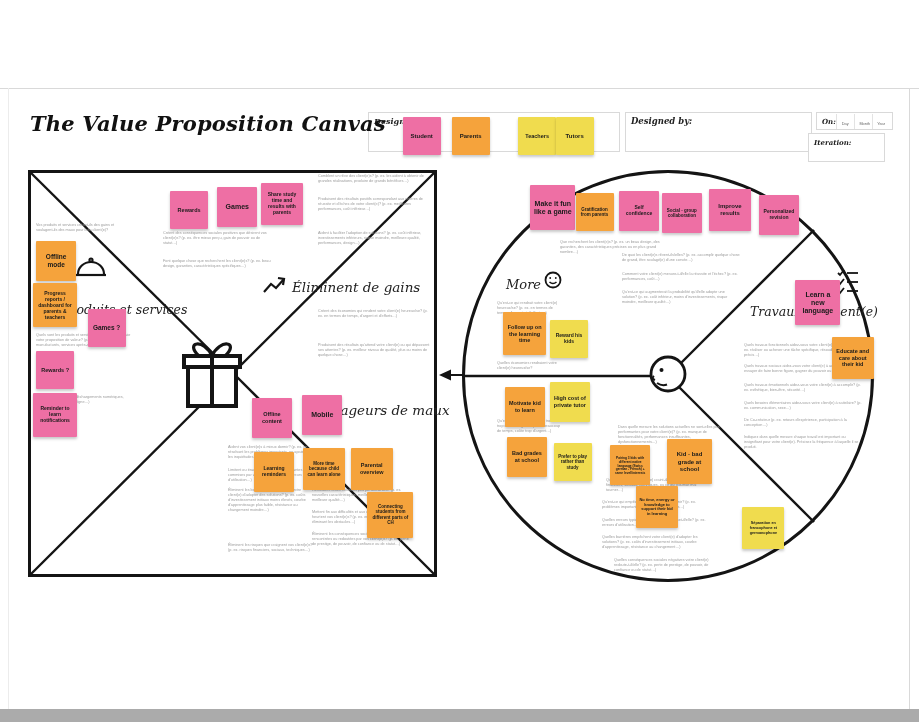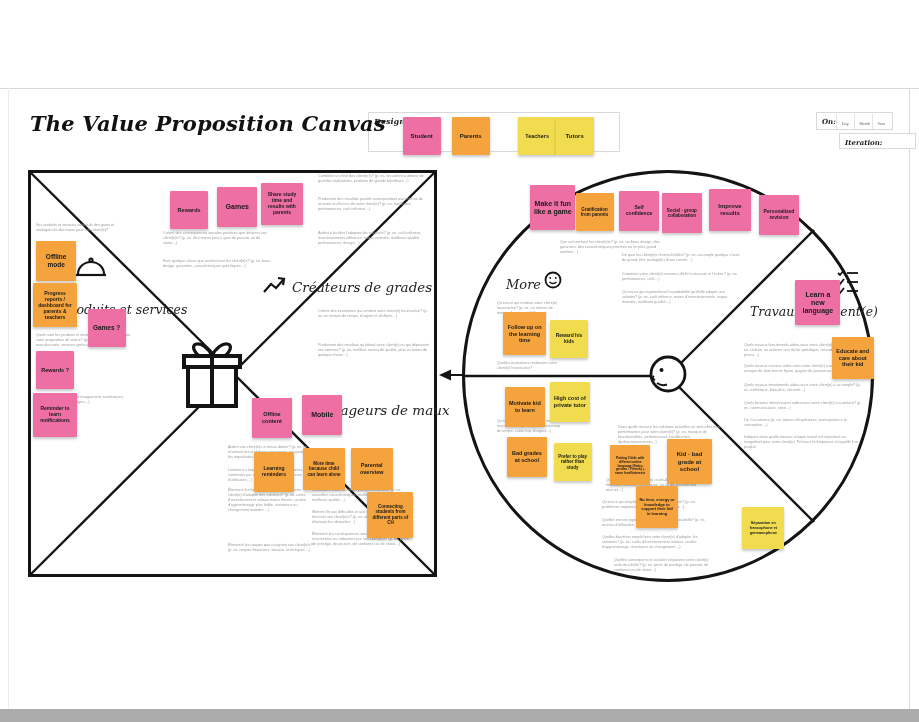--- a/index.html
+++ b/index.html
@@ -18,21 +18,21 @@
 
   .hbox{position:absolute;border:1px solid #d9d9d9;background:#fff;z-index:0;box-sizing:border-box;}
   .hbox .lbl{position:absolute;left:5px;top:3px;font-family:"DejaVu Serif",serif;
              font-style:italic;font-weight:bold;color:#222;}
   .designed-for{left:368px;top:112px;width:252px;height:40px;}
   .designed-for .lbl{font-size:8px;}
   .designed-by{left:625px;top:112px;width:187px;height:40px;}
   .designed-by .lbl{font-size:8.5px;}
   .on-box{left:816px;top:112px;width:77px;height:18px;}
   .on-box .lbl{font-size:7px;top:4px;}
-  .iteration-box{left:839px;top:133px;width:77px;height:16px;}
+  .iteration-box{left:808px;top:133px;width:77px;height:29px;}
   .iteration-box .lbl{font-size:7px;top:4px;}
   .date-cells{position:absolute;right:2px;top:1px;display:flex;height:15px;}
   .date-cell{width:17px;border-left:1px solid #e3e3e3;text-align:center;}
   .date-cell span{display:inline-block;font-size:7px;color:#666;
                   transform:scale(.55);transform-origin:top center;white-space:nowrap;}
 
   .vmap{position:absolute;left:28px;top:170px;width:409px;height:407px;
         border:3px solid #141414;box-sizing:border-box;background:#fff;z-index:0;}
   .cprofile{position:absolute;left:462px;top:170px;width:412px;height:412px;
         border:3px solid #141414;border-radius:50%;box-sizing:border-box;background:#fff;z-index:0;}
@@ -64,20 +64,23 @@
 
   <div class="edge top"></div>
   <div class="edge left"></div>
   <div class="edge right"></div>
   <div class="bottom-bar"></div>
 
   <div class="title">The Value Proposition Canvas</div>
 
   <div class="hbox designed-for">
     <div class="lbl">Designed for:</div>
+  </div>
+  <div class="hbox designed-by">
+    <div class="lbl">Designed by:</div>
   </div>
   <div class="hbox on-box">
     <div class="lbl">On:</div>
     <div class="date-cells">
       <div class="date-cell"><span>Day</span></div>
       <div class="date-cell"><span>Month</span></div>
       <div class="date-cell"><span>Year</span></div>
     </div>
   </div>
   <div class="hbox iteration-box">
@@ -252,21 +255,21 @@
   </div>
   <div class="icon" style="left:646px;top:350px;">
     <svg width="44" height="48" viewBox="0 0 44 48">
       <circle cx="22" cy="24" r="17" style="stroke-width:2.8;fill:#fff"></circle>
       <circle cx="15.5" cy="20" r="2" style="fill:#141414;stroke:none"></circle>
       <path d="M8 26 q-3 2.5 1 4" style="stroke-width:2"></path>
       <path d="M11 33 q5 3.5 10 1.5" style="stroke-width:2"></path>
     </svg>
   </div>
 
-  <div class="slabel" style="left:292px;top:279px;font-size:13.5px;">Créateurs de grades</div>
+  <div class="slabel" style="left:292px;top:279px;font-size:13.5px;">Éliminent de gains</div>
   <div class="slabel" style="left:62px;top:302px;font-size:12.5px;">Produits et services</div>
   <div class="slabel" style="left:310px;top:402px;font-size:13.5px;">Soulageurs de maux</div>
   <div class="slabel" style="left:506px;top:277px;font-size:13px;">More</div>
   <div class="slabel" style="left:750px;top:304px;font-size:12.5px;">Travaux du client(e)</div>
 
   <div>
       <div class="note" style="left: 403px; top: 117px; width: 38px; height: 38px; background: rgb(238, 111, 164);">
         <span class="txt" style="transform: scale(0.6); width: 53.3333px;">Student</span>
       </div>
       <div class="note" style="left: 452px; top: 117px; width: 38px; height: 38px; background: rgb(245, 163, 60);">

